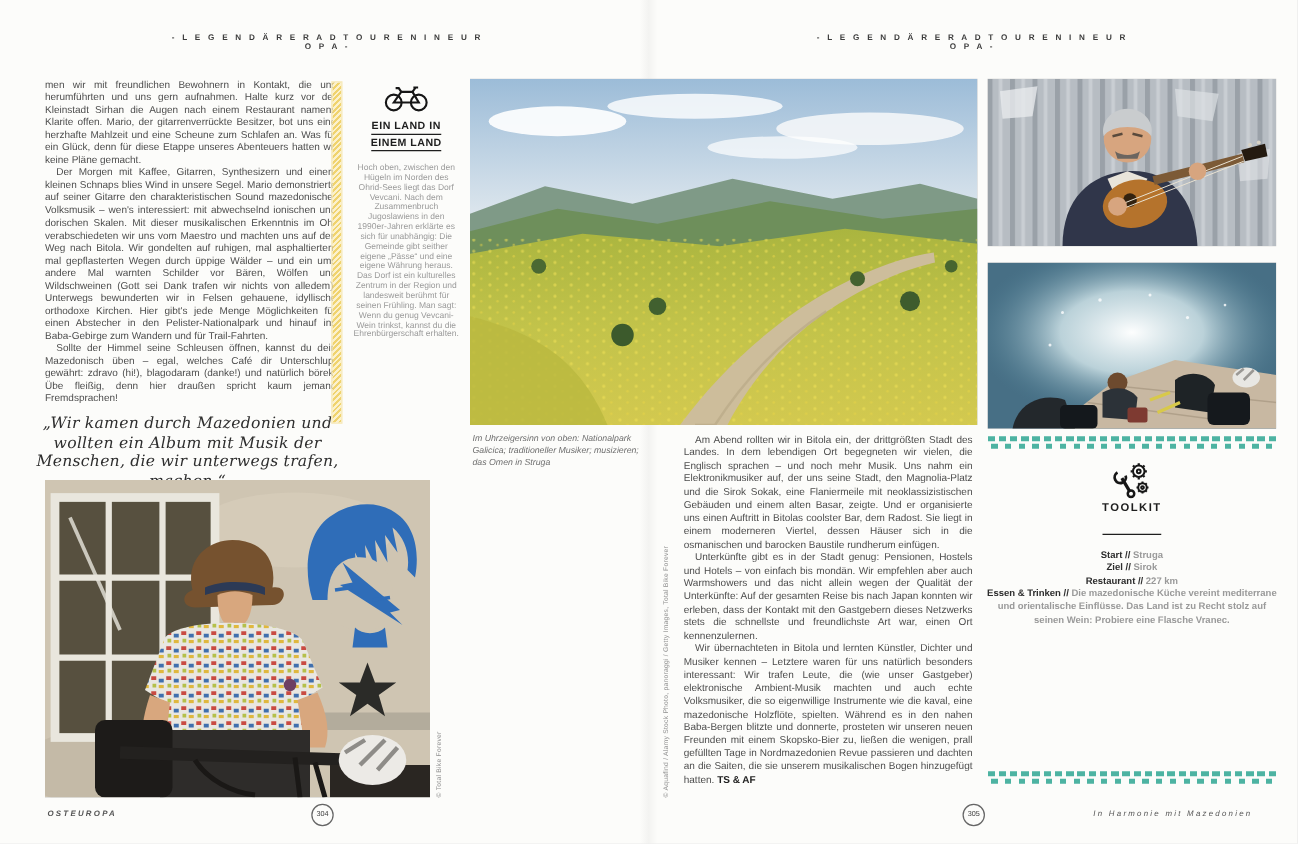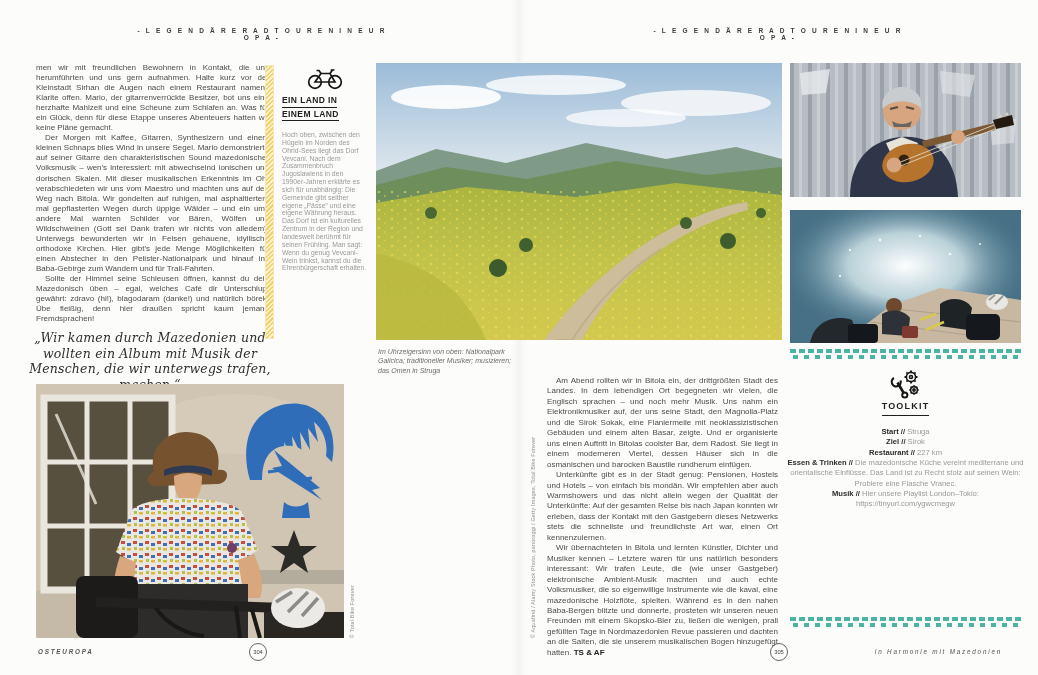--- a/index.html
+++ b/index.html
@@ -18,21 +18,21 @@
   .quote{position:absolute;left:26px;top:330px;width:248px;text-align:center;
          font-family:"DejaVu Serif",serif;font-style:italic;font-size:12.5px;line-height:15.5px;
          color:#2e2e2e;letter-spacing:.2px;}
 
   
   .ystrip{position:absolute;left:266px;top:66px;width:7px;height:272px;
           background:repeating-linear-gradient(135deg,#f0d36e 0 1.6px,#fbf1cd 1.6px 3.2px);
           outline:1px solid #f6e7b4;}
 
   
-  .sidebar{position:absolute;left:282px;top:66px;width:86px;}
+  .sidebar{position:absolute;left:282px;top:66px;width:86px;text-align:center;}
   .sidebar .bike{margin:0 auto 4px auto;width:36px;height:24px;}
   .sb-title{font-size:8.5px;font-weight:bold;color:#1e1e1e;line-height:12px;letter-spacing:.4px;}
   .sb-title span{display:inline-block;border-bottom:1.2px solid #1e1e1e;padding-bottom:.5px;}
   .sb-body{margin-top:10px;font-size:6.8px;line-height:7.85px;color:#9a9a9a;}
 
   
   .ph{position:absolute;overflow:hidden;background:#ccc;}
   .ph svg{display:block;}
   .ph-main{left:376px;top:63px;width:406px;height:277px;}
   .ph-bowie{left:36px;top:384px;width:308px;height:254px;}
@@ -40,37 +40,37 @@
   .ph-lake{left:790px;top:210px;width:231px;height:133px;}
 
   .caption{position:absolute;left:378px;top:347px;width:146px;font-size:7px;line-height:9.3px;
            font-style:italic;color:#6d6d6d;}
   .credit{position:absolute;transform:rotate(-90deg);transform-origin:left top;
           font-size:5.4px;color:#909090;white-space:nowrap;letter-spacing:.2px;}
   .cr-main{left:530px;top:638px;} .cr-bowie{left:349px;top:638px;}
 
   
   .colM{position:absolute;left:547px;top:347px;width:231px;font-size:8px;line-height:10.45px;
-        text-align:justify;color:#4d4d4d;margin-top:29px;}
+        text-align:justify;color:#4d4d4d;}
   .colM p{margin:0;text-indent:9px;}
   .byline{font-weight:bold;color:#222;}
 
   
   .chain{position:absolute;left:790px;width:231px;height:13px;}
   .chain .row{height:4px;margin-bottom:2px;}
   .chain .r1{background:repeating-linear-gradient(90deg,#4db3a2 0 6px,rgba(0,0,0,0) 6px 9px);}
   .chain .r2{background:repeating-linear-gradient(90deg,rgba(0,0,0,0) 0 3px,#4db3a2 3px 8px,rgba(0,0,0,0) 8px 11px);}
   .chain-top{top:349px;} .chain-bot{top:617px;}
 
   
   .tk-icon{position:absolute;left:889px;top:369px;width:34px;height:30px;}
   .toolkit{position:absolute;left:786px;top:401px;width:239px;text-align:center;}
   .tk-title{font-size:9px;font-weight:bold;letter-spacing:1.2px;color:#1e1e1e;}
-  .tk-title span{display:inline-block;border-bottom:1.2px solid #1e1e1e;padding-bottom:4px;}
-  .tk-list{margin-top:11px;font-size:7.6px;line-height:10.35px;color:#9a9a9a;}
+  .tk-title span{display:inline-block;border-bottom:1.2px solid #1e1e1e;padding-bottom:16px;}
+  .tk-list{margin-top:11px;font-size:7.6px;line-height:10.35px;color:#9a9a9a;font-weight:bold;}
   .tk-list b{color:#2d2d2d;}
 
   
   .foot{position:absolute;font-size:6.3px;letter-spacing:1.8px;color:#555;font-style:italic;}
   .f-sec{left:38px;top:648px;font-weight:bold;}
   .f-chap{right:36px;top:648px;text-align:right;}
   .pagenum{position:absolute;top:643px;width:16px;height:16px;border:1px solid #666;border-radius:50%;
            font-size:5.8px;color:#444;display:flex;align-items:center;justify-content:center;
            font-style:normal;letter-spacing:0;}
   .pn-l{left:249px;} .pn-r{left:770px;}
@@ -309,21 +309,20 @@
     </svg>
   </div>
 
   <div class="toolkit">
     <div class="tk-title"><span>TOOLKIT</span></div>
     <div class="tk-list">
       <div><b>Start // </b><span>Struga</span></div>
       <div><b>Ziel // </b><span>Sirok</span></div>
       <div><b>Restaurant // </b><span>227 km</span></div>
       <div><b>Essen &amp; Trinken // </b><span>Die mazedonische Küche vereint mediterrane und orientalische Einflüsse. Das Land ist zu Recht stolz auf seinen Wein: Probiere eine Flasche Vranec.</span></div>
-      <div><b>Musik // </b><span>Hier unsere Playlist London–Tokio: https://tinyurl.com/ygwcmegw</span></div>
     </div>
   </div>
 
   <div class="chain chain-bot">
     <div class="row r1"></div>
       <div class="row r2"></div>
   </div>
 
   <div class="foot f-sec">OSTEUROPA</div>
   <div class="pagenum pn-l">304</div>

